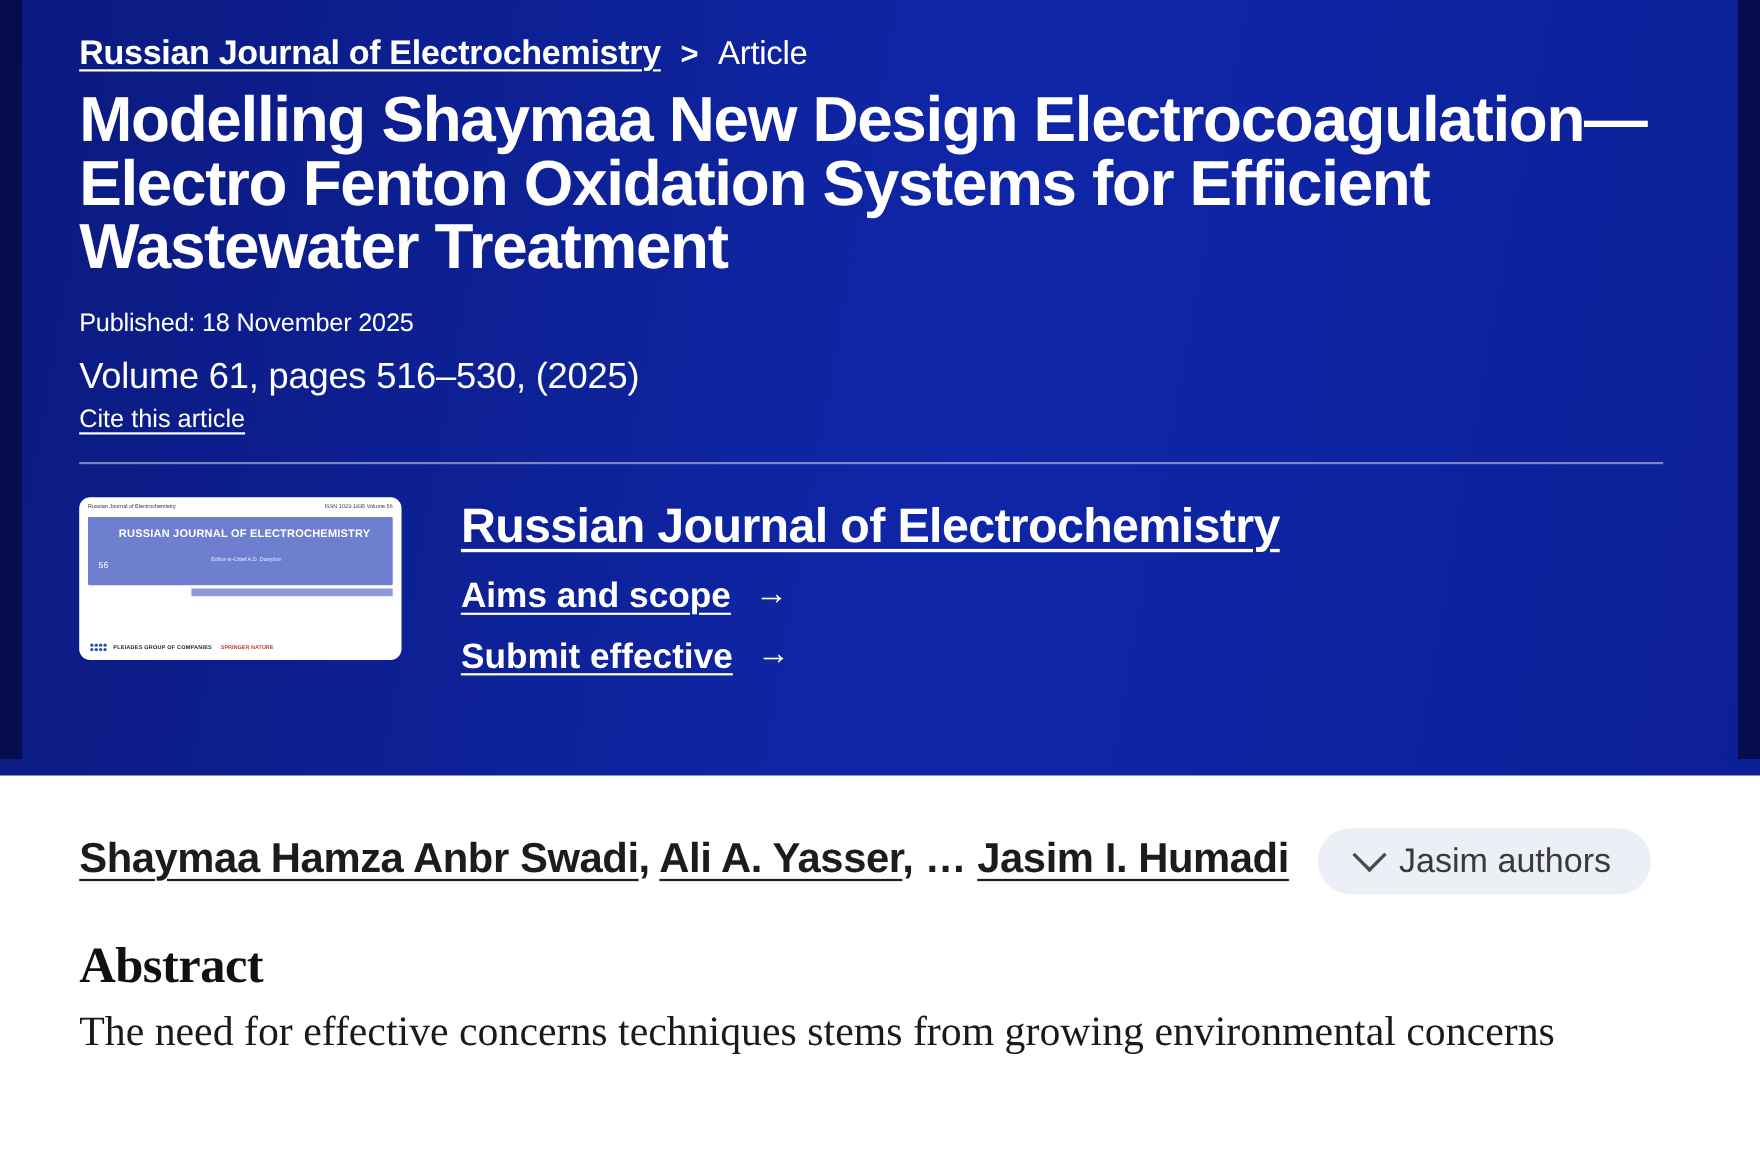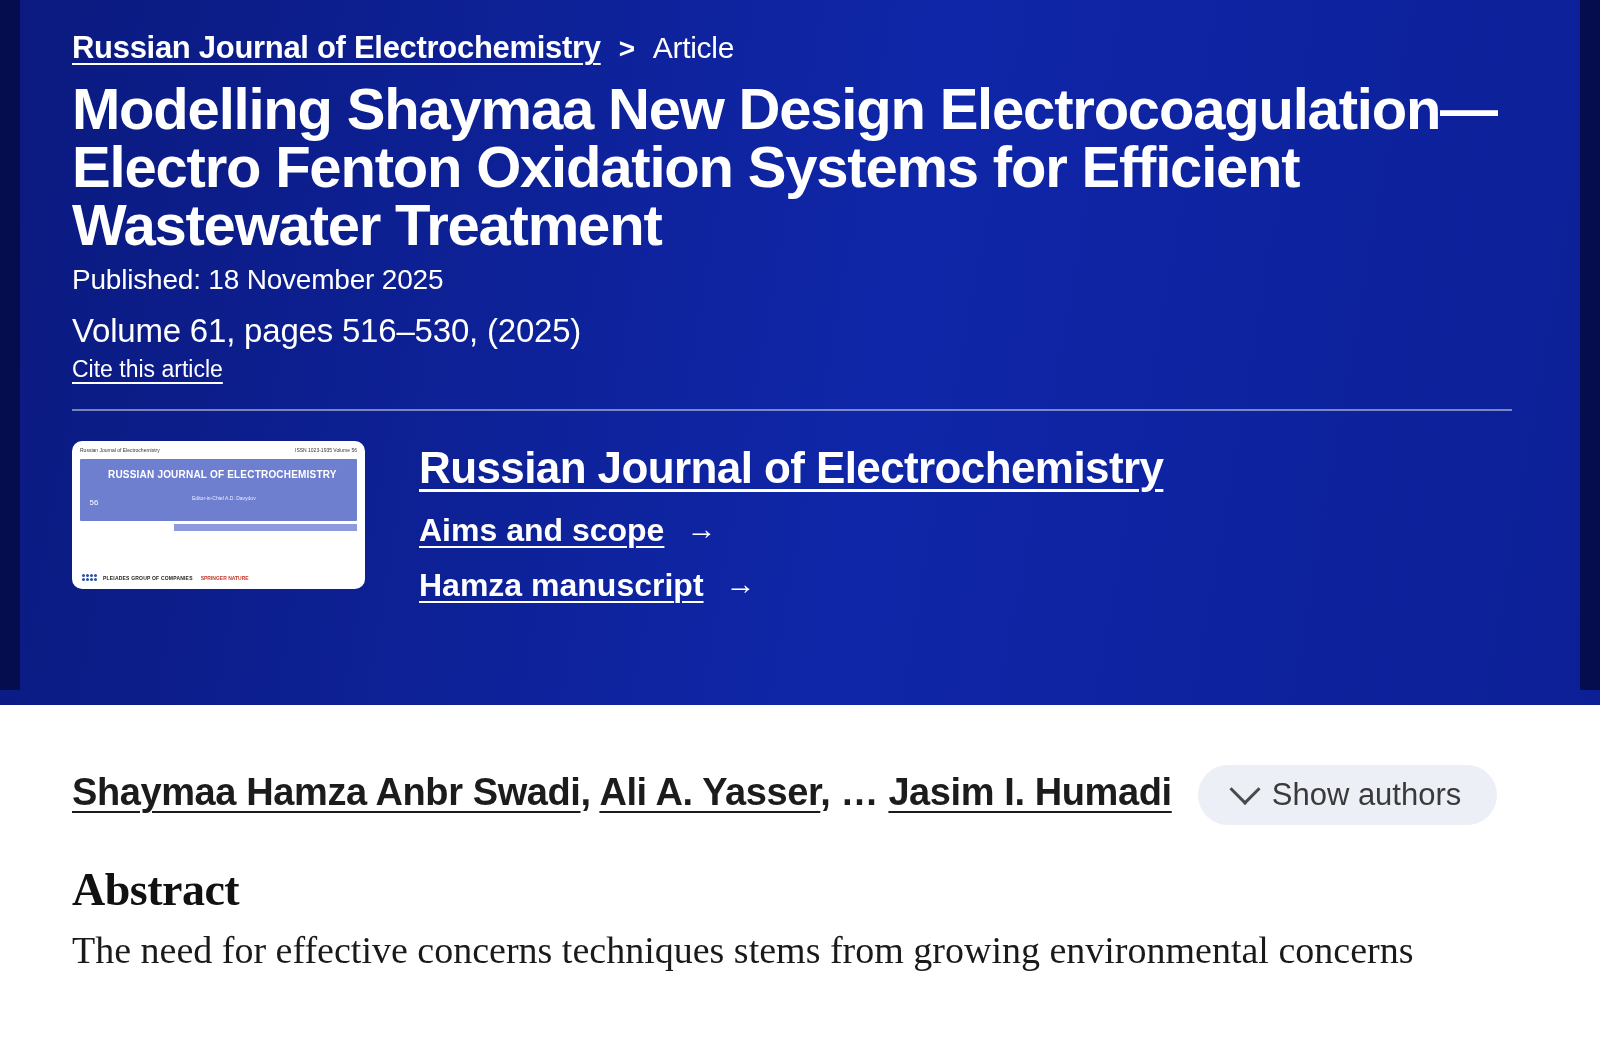--- a/index.html
+++ b/index.html
@@ -60,22 +60,22 @@
   .article-title {
     margin-top: 14px;
     font-size: 58px;
     line-height: 1.0;
     font-weight: 800;
     letter-spacing: -1.2px;
     max-width: 1460px;
   }
 
   .pub-date {
-    margin-top: 10px;
-    font-size: 28px;
+    margin-top: 26px;
+    font-size: 23px;
     font-weight: 400;
     letter-spacing: -0.2px;
   }
   .volume-line {
     margin-top: 16px;
     font-size: 33px;
     font-weight: 400;
     letter-spacing: -0.2px;
   }
   .cite-link {
@@ -218,21 +218,21 @@
   }
   .journal-link .lbl {
     text-decoration: underline;
     text-underline-offset: 5px;
     text-decoration-thickness: 2px;
   }
   .arrow { font-size: 30px; font-weight: 400; }
 
   
   .body-section {
-    padding: 60px 72px 0 72px;
+    padding: 48px 72px 0 72px;
   }
   .authors-line {
     font-size: 38px;
     font-weight: 700;
     color: #1c1c1c;
     line-height: 1.35;
     letter-spacing: -0.4px;
   }
   .authors-line a {
     color: #1c1c1c;
@@ -339,33 +339,33 @@
 
       <div class="journal-meta">
         <a class="journal-name" href="#">Russian Journal of Electrochemistry</a>
 
         <div class="journal-link">
           <span class="lbl">Aims and scope</span>
           <span class="arrow">→</span>
         </div>
 
         <div class="journal-link">
-          <span class="lbl">Hamza manuscript</span>
+          <span class="lbl">Submit effective</span>
           <span class="arrow">→</span>
         </div>
       </div>
 
     </div>
   </div>
 
   <div class="body-section">
 
     <div class="authors-line"><a href="#">Shaymaa Hamza Anbr Swadi</a><span>, </span><a href="#">Ali A. Yasser</a><span>, </span><span class="ellipsis">…</span> <a href="#">Jasim I. Humadi</a><button class="show-authors">
           <span class="chevron"></span>
-          <span>Show authors</span>
+          <span>Jasim authors</span>
         </button></div>
 
     <h2 class="abstract-heading">Abstract</h2>
     <p class="abstract-text">The need for effective concerns techniques stems from growing environmental concerns</p>
 
   </div>
 
 </div>
 
 </body></html>

